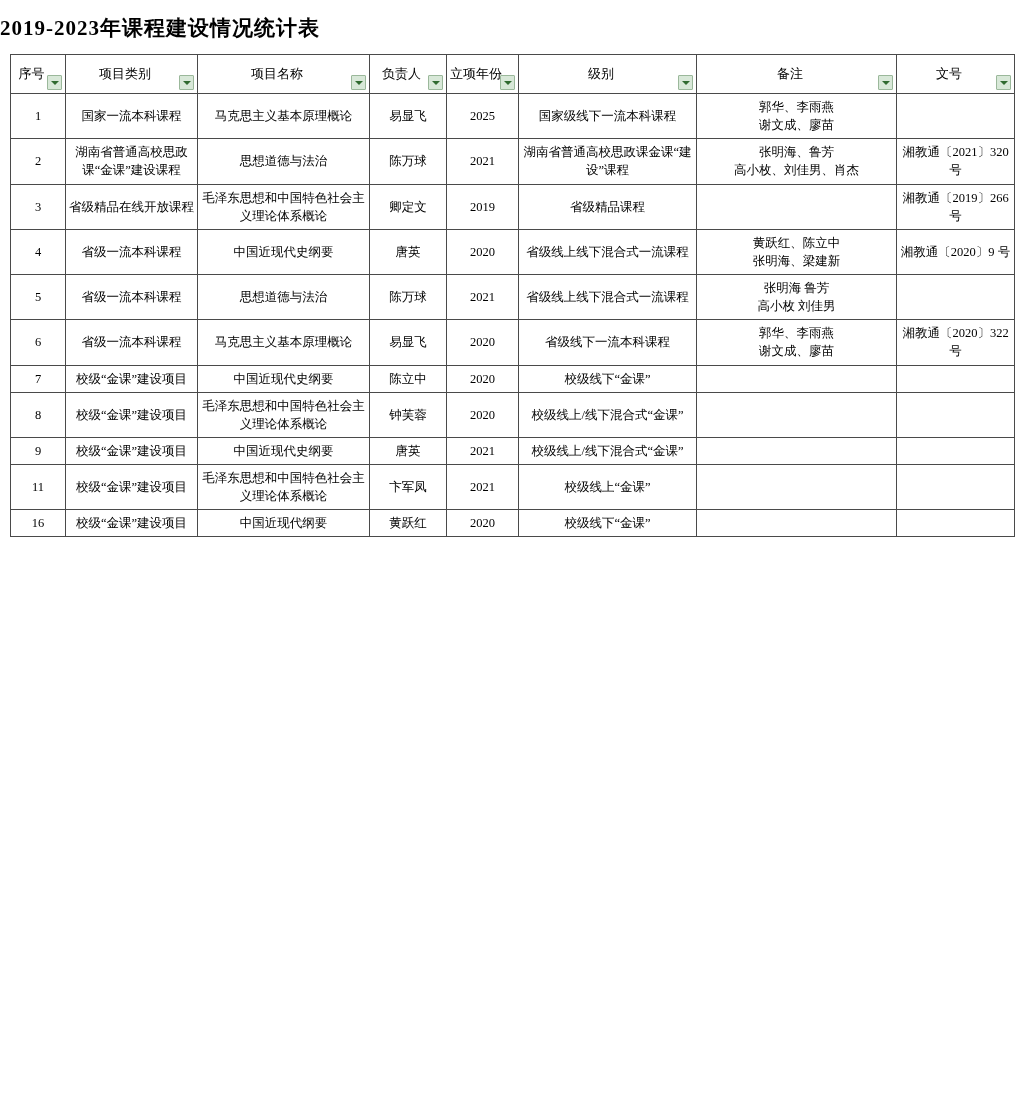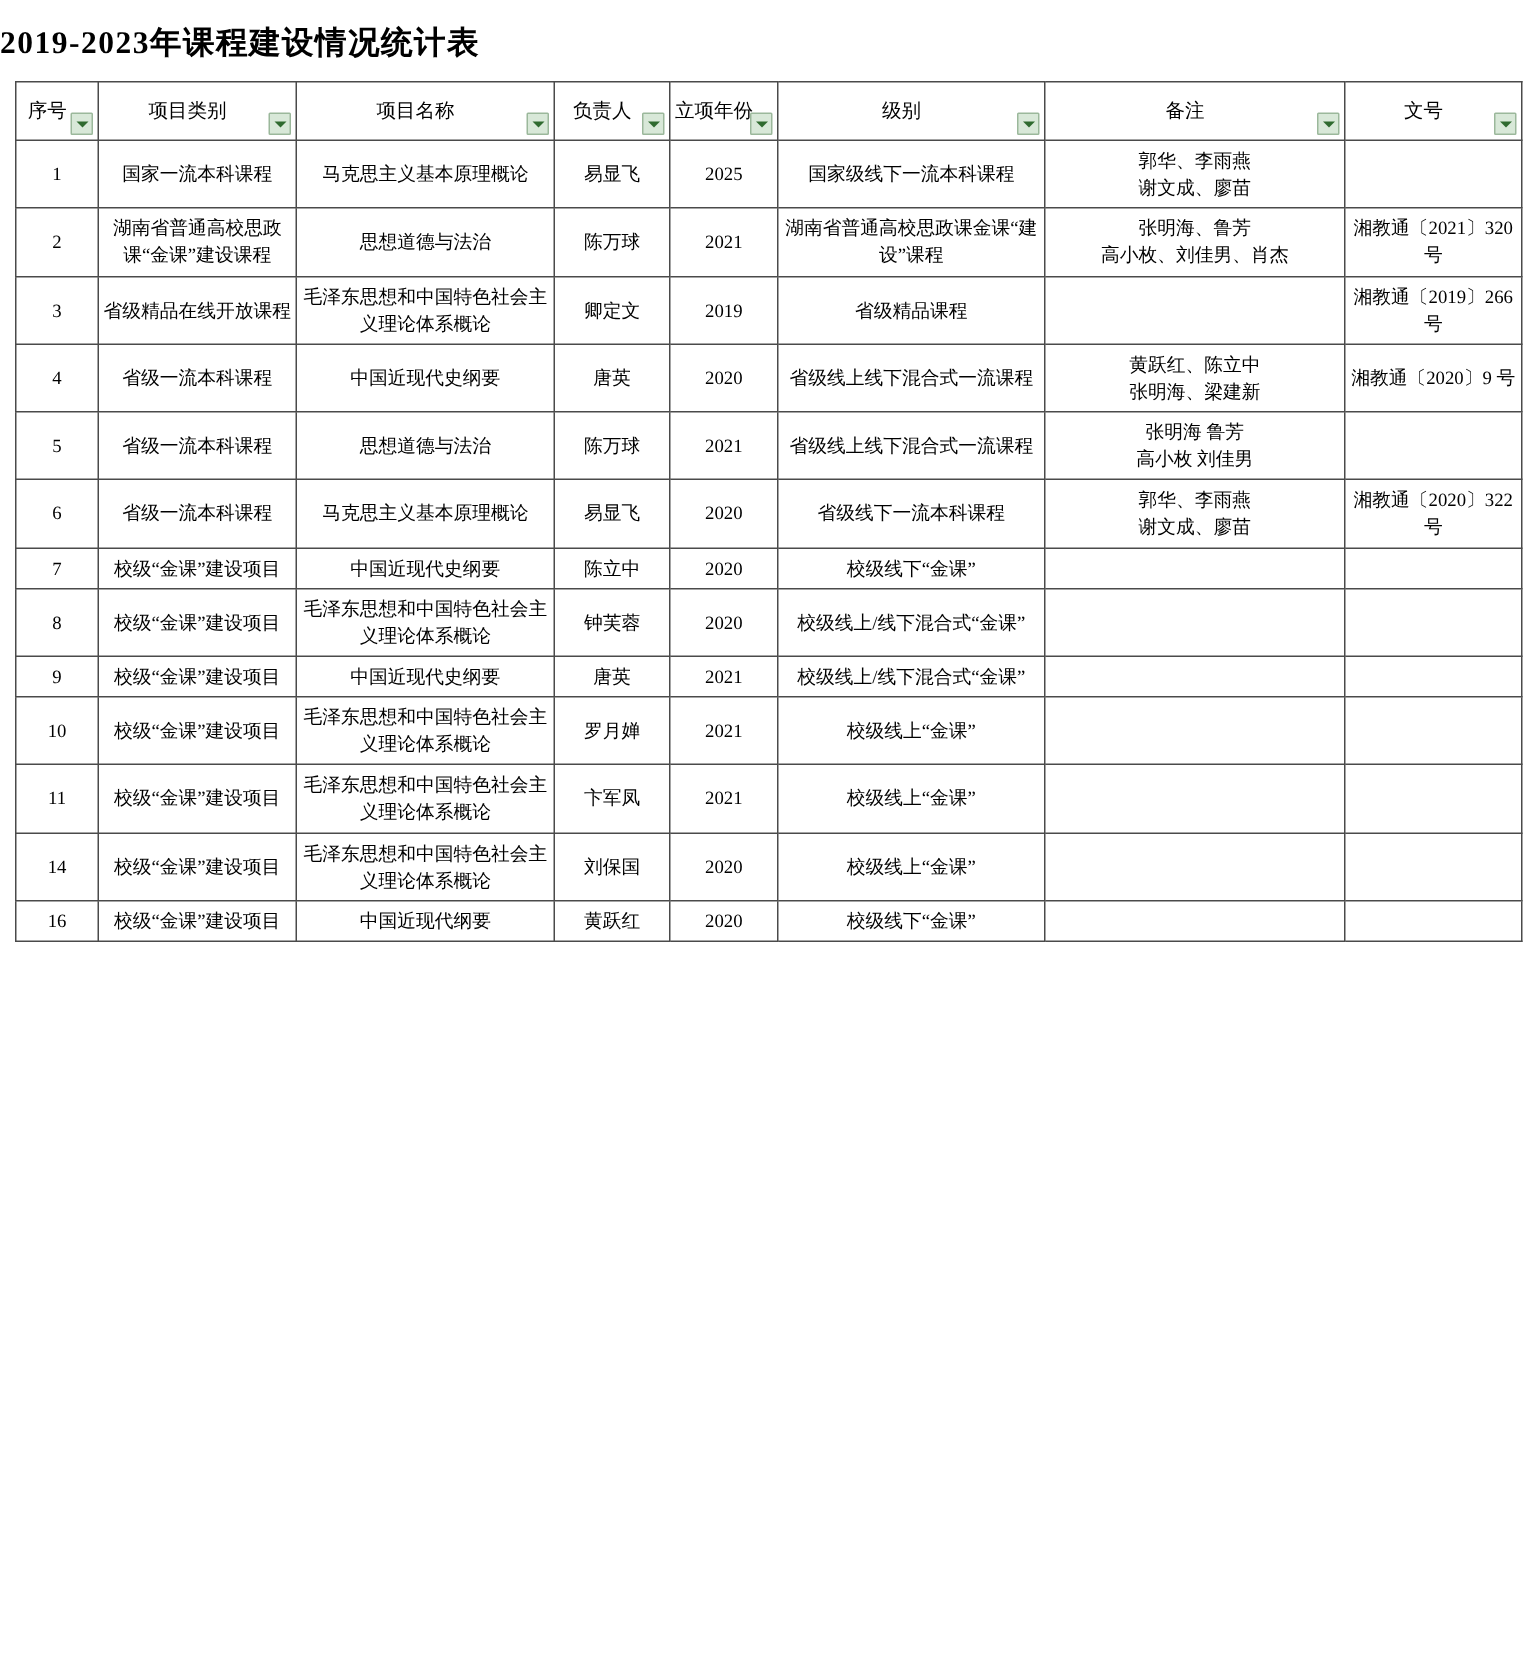--- a/index.html
+++ b/index.html
@@ -229,45 +229,25 @@
           <td class="cell-line num">9</td>
           <td class="cell-line ">校级“金课”建设项目</td>
           <td class="cell-line ">中国近现代史纲要</td>
           <td class="cell-line ">唐英</td>
           <td class="cell-line num">2021</td>
           <td class="cell-line ">校级线上/线下混合式“金课”</td>
           <td class="cell-line "></td>
           <td class="cell-line "></td>
         </tr>
         <tr>
-          <td class="cell-line num">10</td>
-          <td class="cell-line ">校级“金课”建设项目</td>
-          <td class="cell-line ">毛泽东思想和中国特色社会主义理论体系概论</td>
-          <td class="cell-line ">罗月婵</td>
-          <td class="cell-line num">2021</td>
-          <td class="cell-line ">校级线上“金课”</td>
-          <td class="cell-line "></td>
-          <td class="cell-line "></td>
-        </tr>
-        <tr>
           <td class="cell-line num">11</td>
           <td class="cell-line ">校级“金课”建设项目</td>
           <td class="cell-line ">毛泽东思想和中国特色社会主义理论体系概论</td>
           <td class="cell-line ">卞军凤</td>
           <td class="cell-line num">2021</td>
-          <td class="cell-line ">校级线上“金课”</td>
-          <td class="cell-line "></td>
-          <td class="cell-line "></td>
-        </tr>
-        <tr>
-          <td class="cell-line num">14</td>
-          <td class="cell-line ">校级“金课”建设项目</td>
-          <td class="cell-line ">毛泽东思想和中国特色社会主义理论体系概论</td>
-          <td class="cell-line ">刘保国</td>
-          <td class="cell-line num">2020</td>
           <td class="cell-line ">校级线上“金课”</td>
           <td class="cell-line "></td>
           <td class="cell-line "></td>
         </tr>
         <tr>
           <td class="cell-line num">16</td>
           <td class="cell-line ">校级“金课”建设项目</td>
           <td class="cell-line ">中国近现代纲要</td>
           <td class="cell-line ">黄跃红</td>
           <td class="cell-line num">2020</td>

